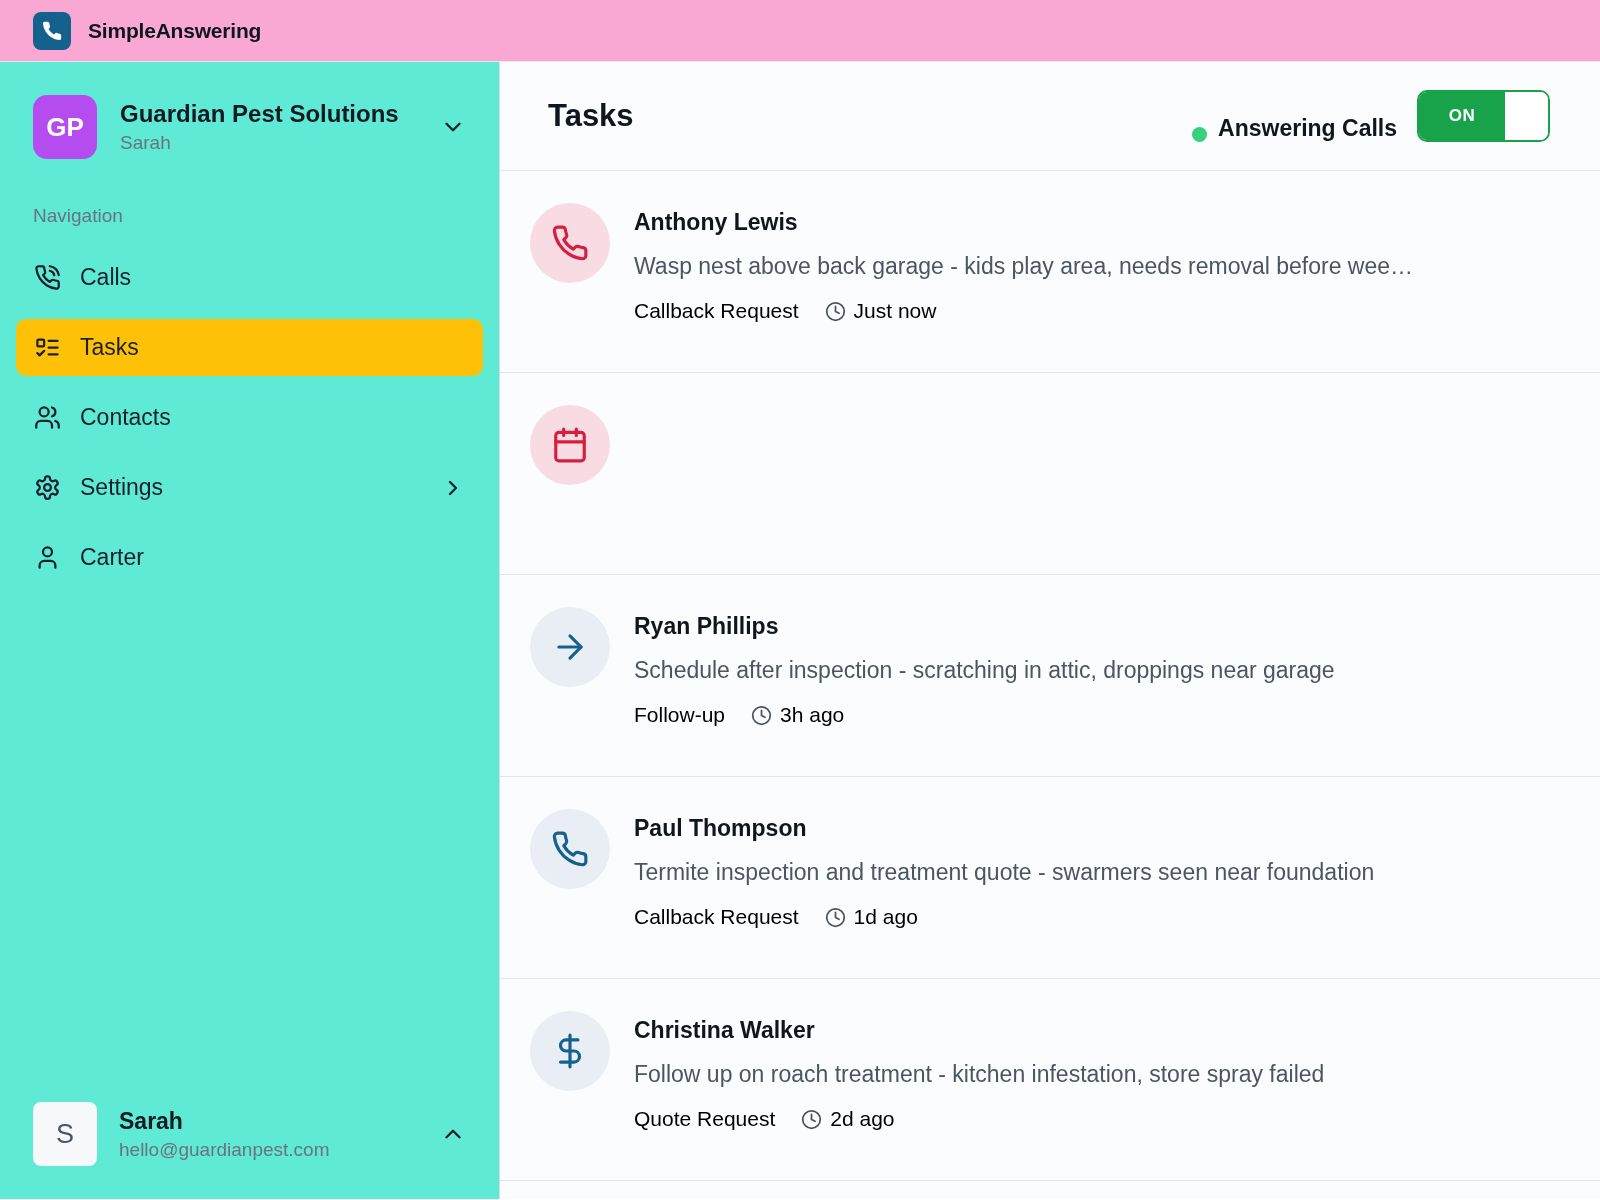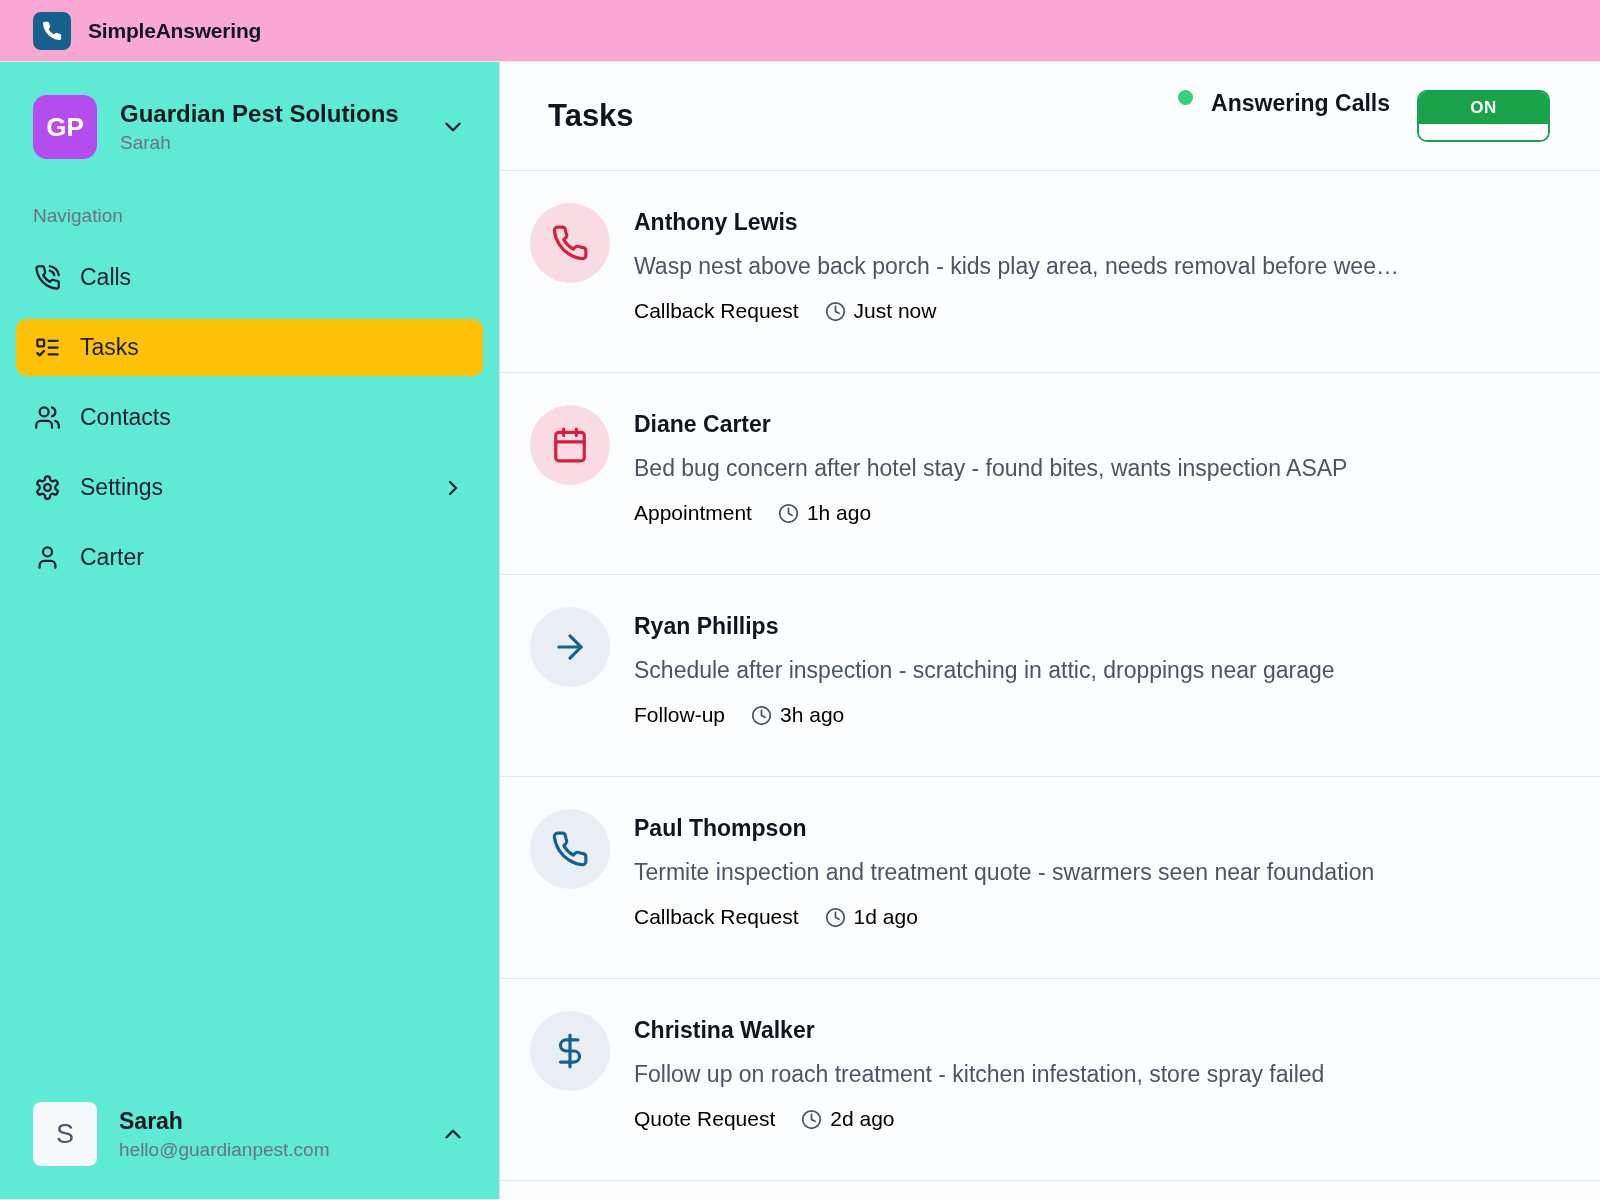--- a/index.html
+++ b/index.html
@@ -42,25 +42,25 @@
   .user-avatar { width:64px; height:64px; border-radius:8px; background:#f7f8fa;
     color:#4a5568; font-size:27px; display:flex; align-items:center; justify-content:center; }
   .user-name { font-size:23px; font-weight:700; color:#141a24; }
   .user-email { font-size:19px; color:#6b7280; margin-top:4px; }
 
   
   .main { flex:1; background:#fbfcfd; display:flex; flex-direction:column; min-width:0; }
   .main-header { height:109px; display:flex; align-items:center;
     padding:0 50px 0 48px; border-bottom:1px solid #e4e7ea; flex-shrink:0; }
   .page-title { font-size:31px; font-weight:700; }
-  .status { margin-left:auto; display:flex; align-items:flex-start; gap:18px; }
+  .status { margin-left:auto; display:flex; align-items:flex-end; gap:11px; }
   .status-dot { width:15px; height:15px; border-radius:50%; background:#35d17c; }
   .status-label { font-size:23px; font-weight:600; margin-right:9px; }
   .toggle { width:133px; height:52px; border:2px solid #18a34b; border-radius:10px;
-    background:#fff; display:flex; overflow:hidden; cursor:pointer;flex-direction:column; }
+    background:#fff; display:flex; overflow:hidden; cursor:pointer; }
   .toggle-on { flex:2; background:#18a34b; color:#fff; font-size:17px; font-weight:700;
     display:flex; align-items:center; justify-content:center; letter-spacing:0.5px; }
   .toggle-off { flex:1; background:#fff; }
 
   .task-row { height:202px; border-bottom:1px solid #e4e7ea; display:flex;
     padding:32px 50px 0 30px; cursor:pointer; }
   .task-icon { width:80px; height:80px; border-radius:50%; flex-shrink:0;
     display:flex; align-items:center; justify-content:center; margin-right:24px; }
   .task-icon svg { width:38px; height:38px; }
   .task-icon.red  { background:#f9dce3; color:#d41f3e; }
@@ -203,21 +203,21 @@
     <div class="task-list">
 
       <div class="task-row">
         <div class="task-icon red">
           <svg viewBox="0 0 24 24" fill="none" stroke="currentColor" stroke-width="2" stroke-linecap="round" stroke-linejoin="round">
               <path d="M22 16.92v3a2 2 0 0 1-2.18 2 19.79 19.79 0 0 1-8.63-3.07 19.5 19.5 0 0 1-6-6 19.79 19.79 0 0 1-3.07-8.67A2 2 0 0 1 4.11 2h3a2 2 0 0 1 2 1.72 12.84 12.84 0 0 0 .7 2.81 2 2 0 0 1-.45 2.11L8.09 9.91a16 16 0 0 0 6 6l1.27-1.27a2 2 0 0 1 2.11-.45 12.84 12.84 0 0 0 2.81.7A2 2 0 0 1 22 16.92z"></path>
             </svg>
         </div>
         <div class="task-body">
           <div class="task-name">Anthony Lewis</div>
-          <div class="task-desc">Wasp nest above back porch - kids play area, needs removal before wee…</div>
+          <div class="task-desc">Wasp nest above back garage - kids play area, needs removal before wee…</div>
           <div class="task-meta">
             <span class="task-type">Callback Request</span>
             <span class="clock">
                 <svg viewBox="0 0 24 24" fill="none" stroke="currentColor" stroke-width="2" stroke-linecap="round" stroke-linejoin="round">
                   <circle cx="12" cy="12" r="10"></circle>
                   <path d="M12 6v6l4 2"></path>
                 </svg>
               </span>
             <span class="task-time">Just now</span>
           </div>
@@ -225,34 +225,20 @@
       </div>
 
       <div class="task-row">
         <div class="task-icon red">
           <svg viewBox="0 0 24 24" fill="none" stroke="currentColor" stroke-width="2" stroke-linecap="round" stroke-linejoin="round">
               <path d="M8 2v4"></path>
               <path d="M16 2v4"></path>
               <rect x="3" y="4" width="18" height="18" rx="2"></rect>
               <path d="M3 10h18"></path>
             </svg>
-        </div>
-        <div class="task-body">
-          <div class="task-name">Diane Carter</div>
-          <div class="task-desc">Bed bug concern after hotel stay - found bites, wants inspection ASAP</div>
-          <div class="task-meta">
-            <span class="task-type">Appointment</span>
-            <span class="clock">
-                <svg viewBox="0 0 24 24" fill="none" stroke="currentColor" stroke-width="2" stroke-linecap="round" stroke-linejoin="round">
-                  <circle cx="12" cy="12" r="10"></circle>
-                  <path d="M12 6v6l4 2"></path>
-                </svg>
-              </span>
-            <span class="task-time">1h ago</span>
-          </div>
         </div>
       </div>
 
       <div class="task-row">
         <div class="task-icon blue">
           <svg viewBox="0 0 24 24" fill="none" stroke="currentColor" stroke-width="2" stroke-linecap="round" stroke-linejoin="round">
               <path d="M5 12h14"></path>
               <path d="m12 5 7 7-7 7"></path>
             </svg>
         </div>

